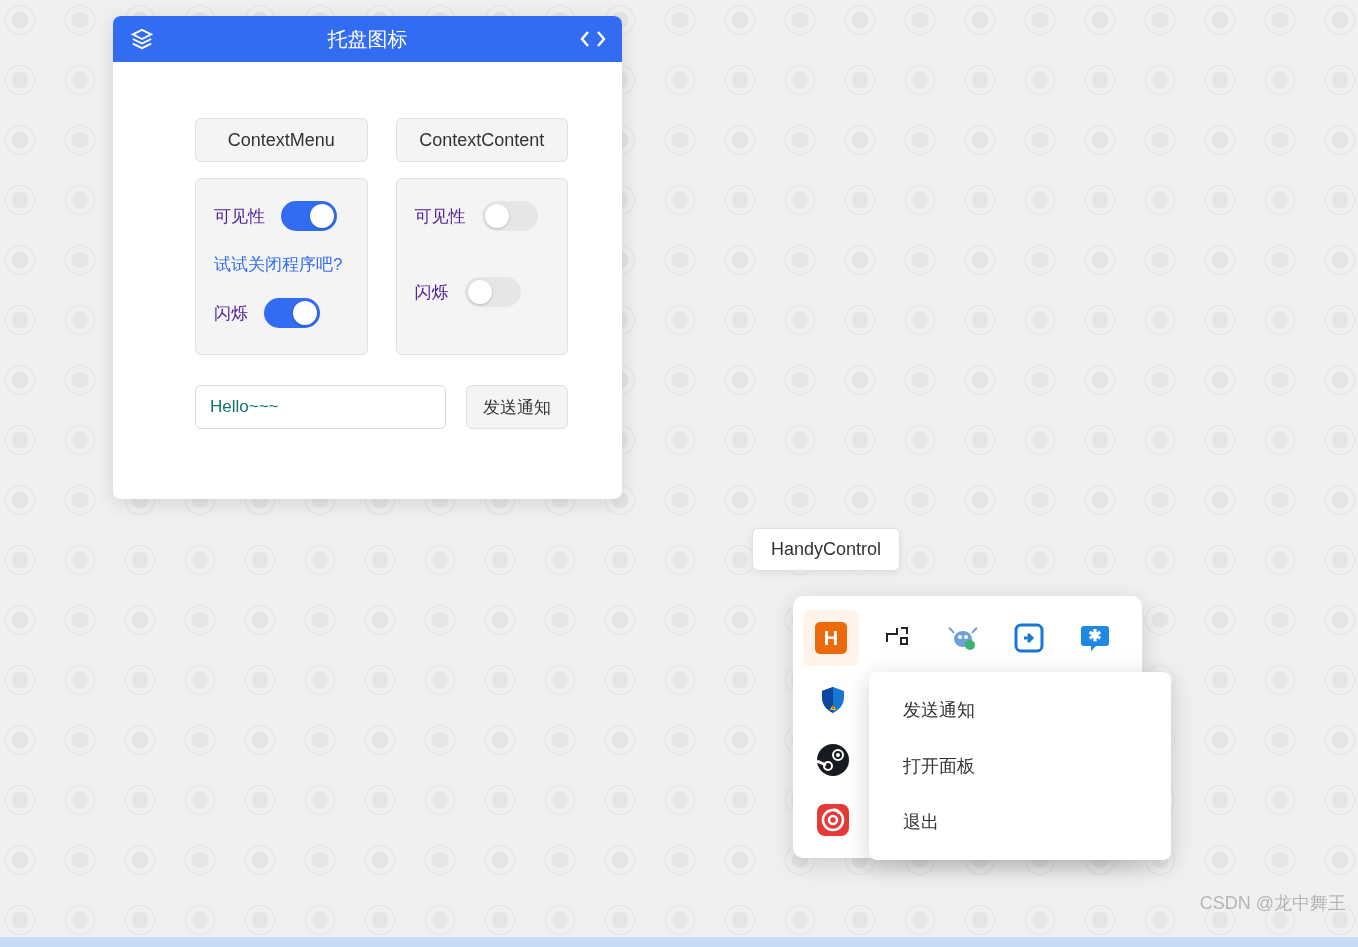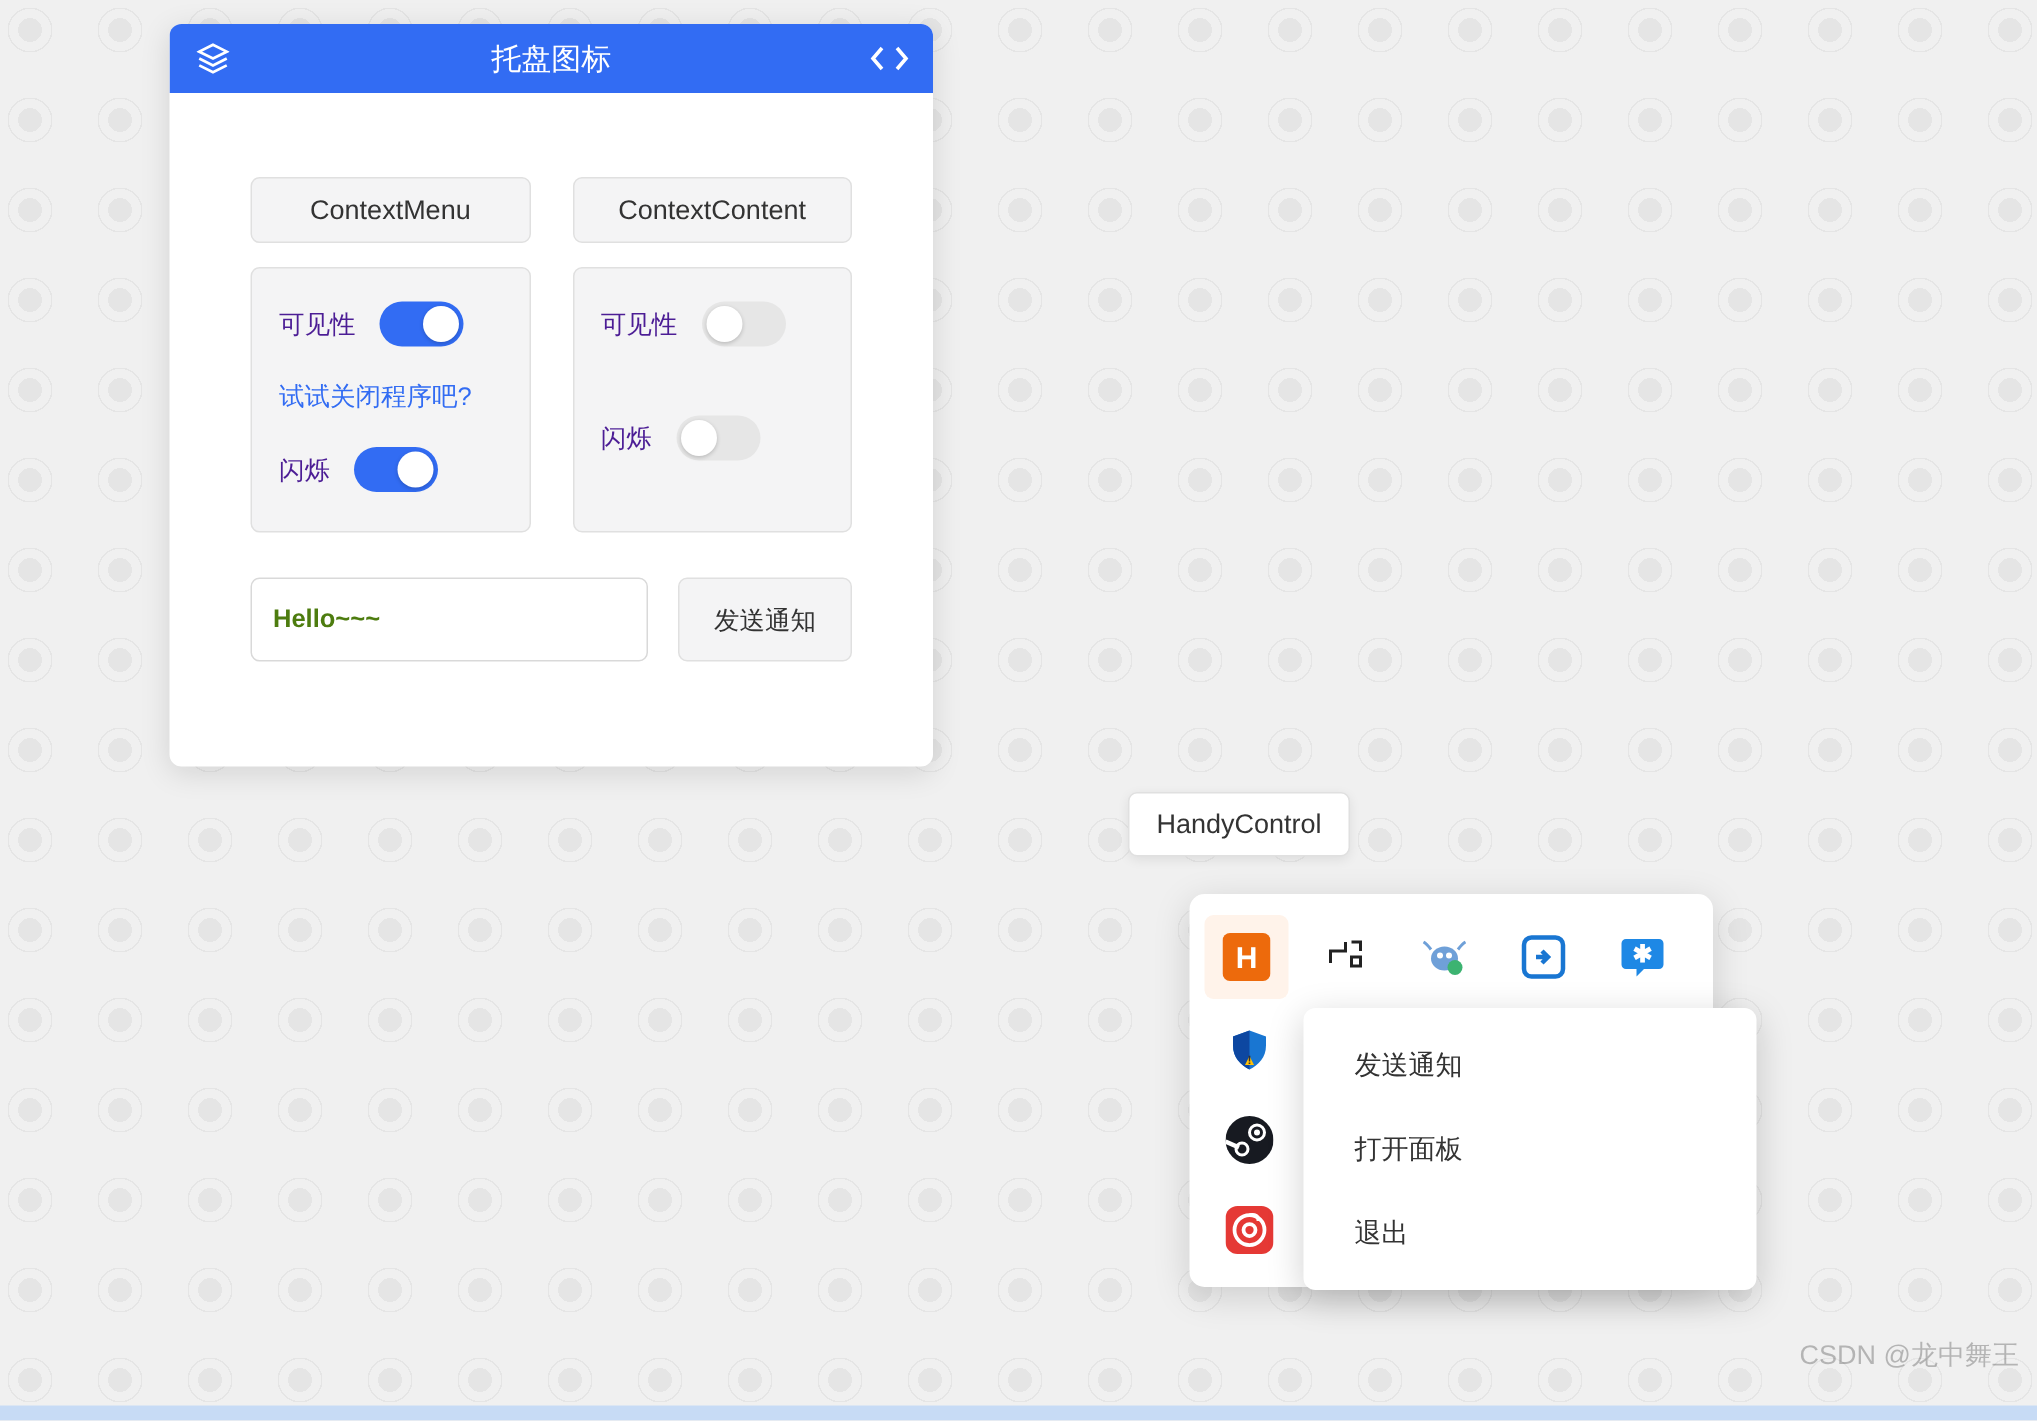--- a/index.html
+++ b/index.html
@@ -47,21 +47,21 @@
       fill: #fff;
     }
     .header-right-icon {
       position: absolute;
       right: 16px;
       top: 50%;
       transform: translateY(-50%);
       stroke: #fff;
     }
     .card-body {
-      padding: 56px 54px 70px 54px;
+      padding: 56px 54px 70px 82px;
     }
     .columns {
       display: flex;
       gap: 28px;
       margin-bottom: 30px;
     }
     .col {
       flex-basis: 50%;
       display: flex;
       flex-direction: column;
@@ -130,26 +130,25 @@
 
     .bottom-row {
       display: flex;
       gap: 20px;
       align-items: stretch;
     }
     .text-input {
       flex: 1;
       border: 1px solid #d9d9d9;
       border-radius: 6px;
-      height: 56px;
+      height: 44px;
       padding: 0 14px;
       font-size: 17px;
       font-family: inherit;
-      color: #4d7c0f;
-      font-weight: bold;
+      color: #0f766e;
     }
     .send-btn {
       background: #f4f4f5;
       border: 1px solid #e0e0e0;
       border-radius: 6px;
       width: 116px;
       font-size: 17px;
       color: #333;
       cursor: pointer;
       font-family: inherit;

